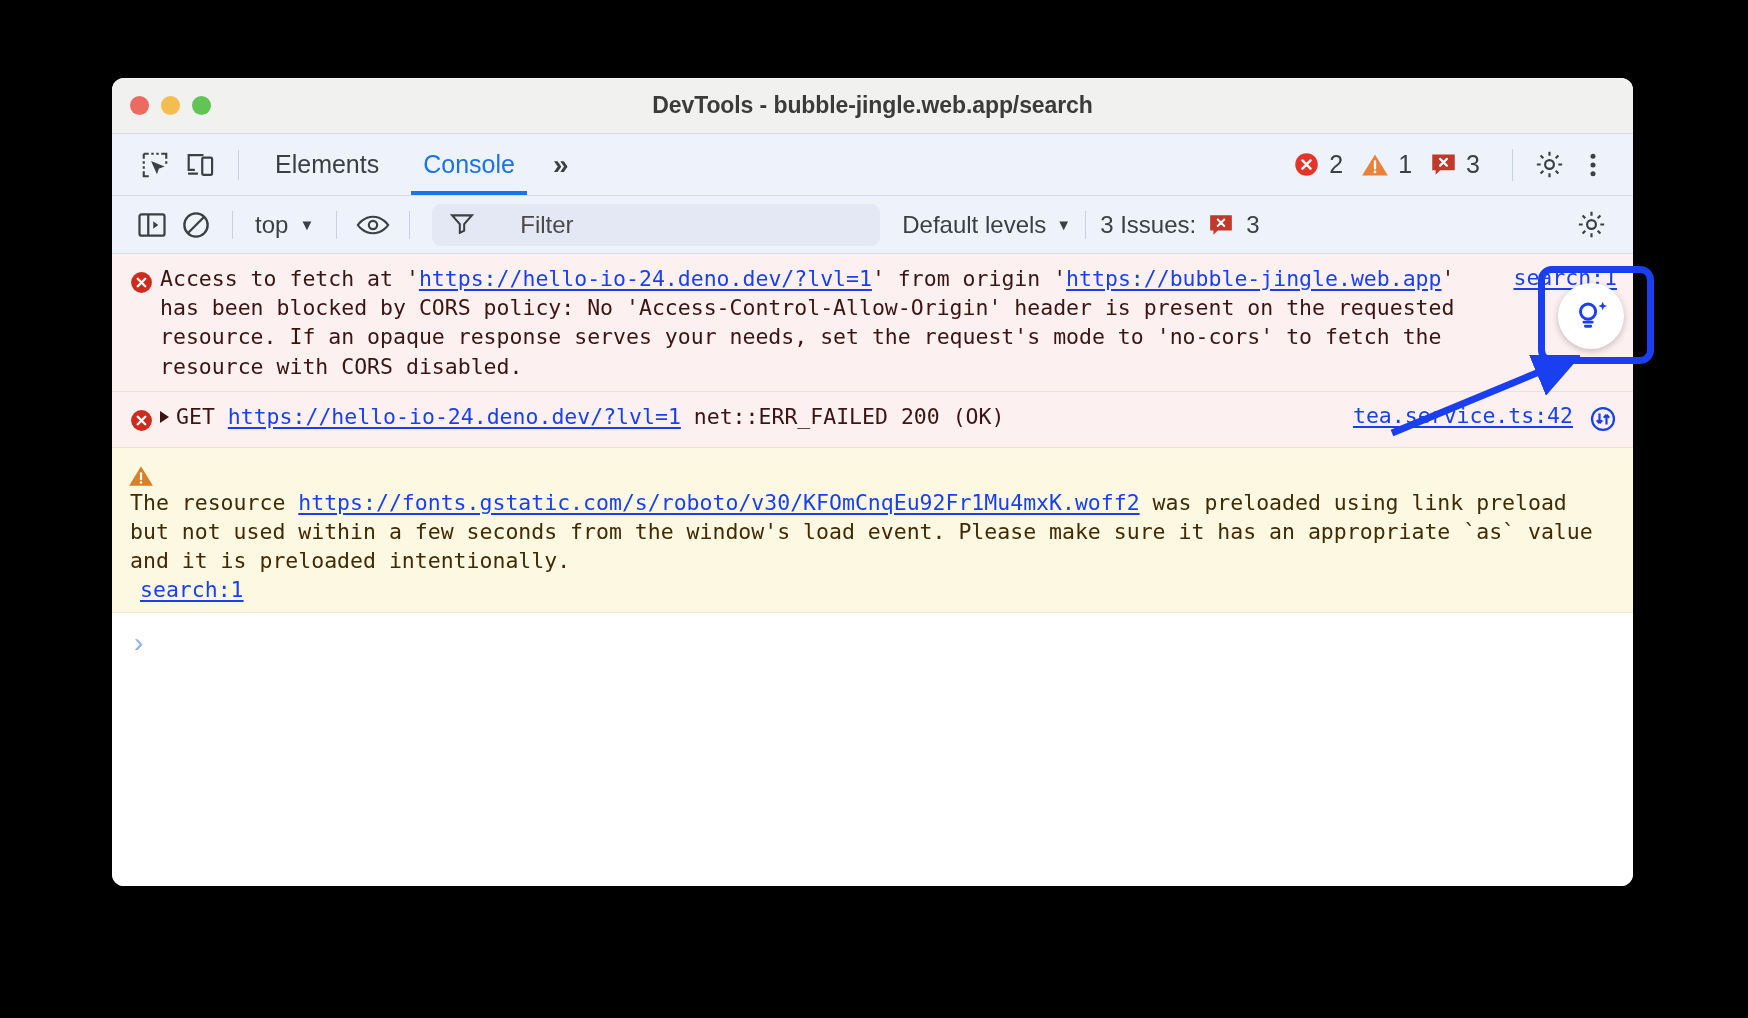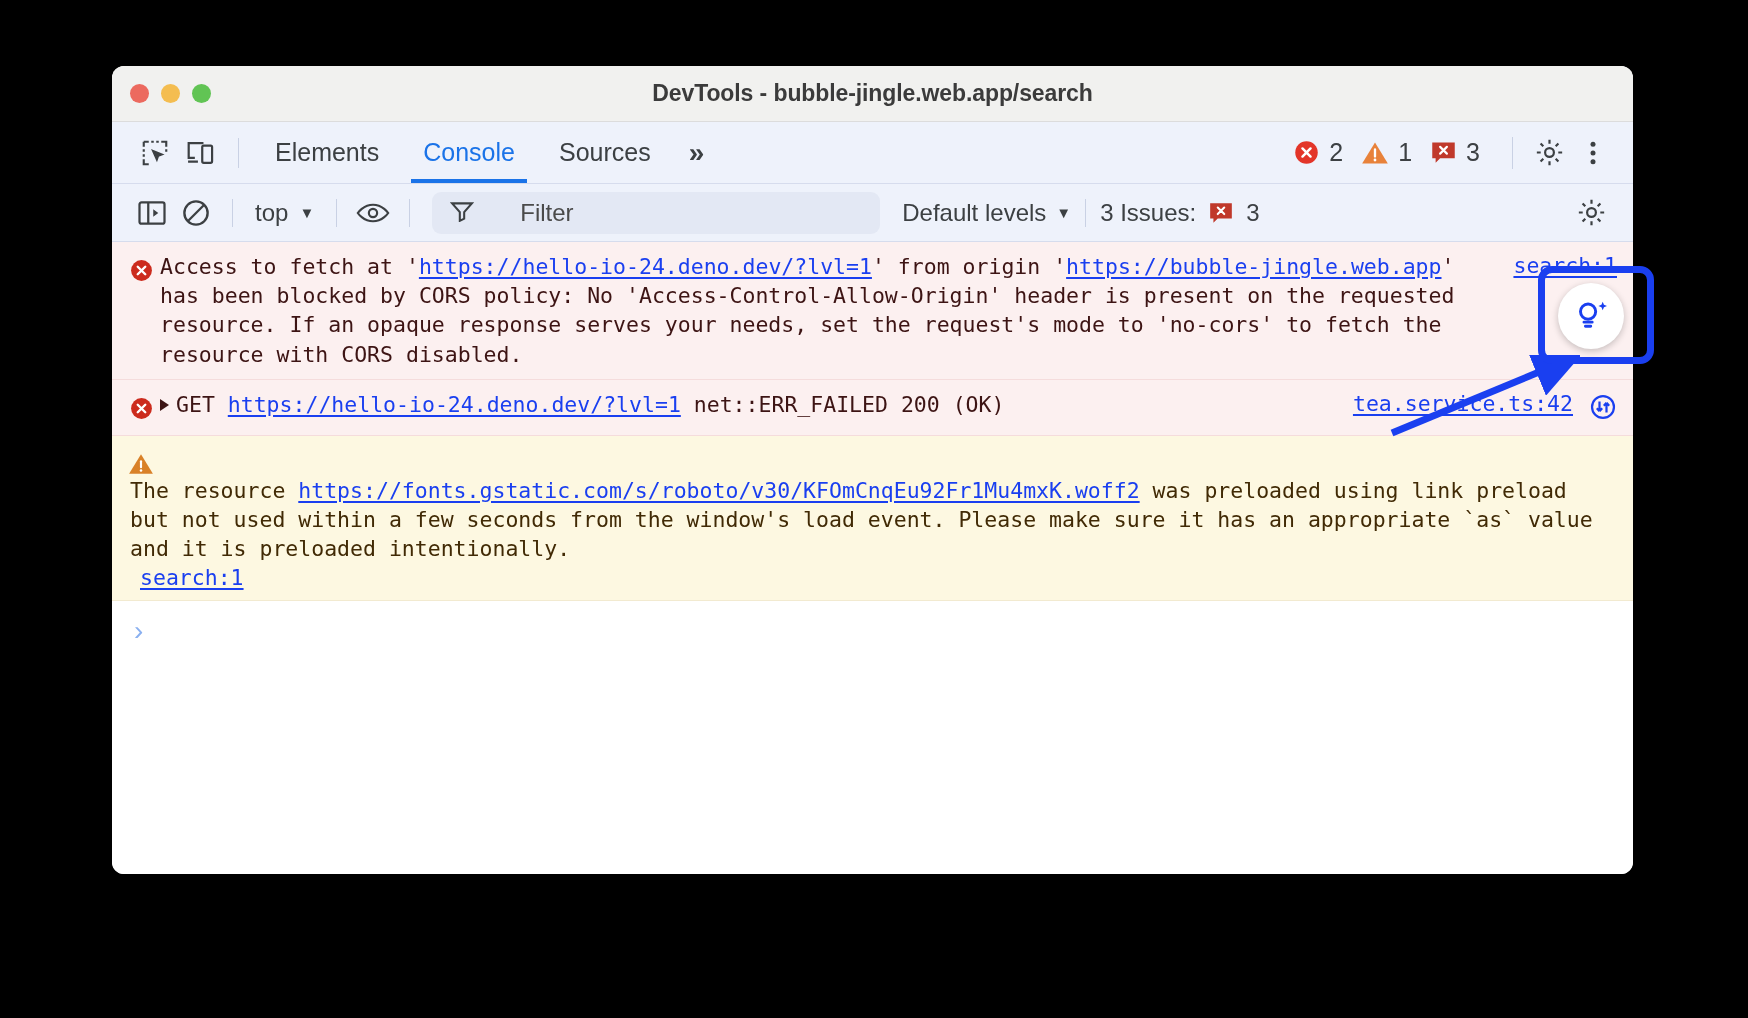--- a/index.html
+++ b/index.html
@@ -5,21 +5,21 @@
   * { box-sizing: border-box; margin: 0; padding: 0; }
   html, body {
     width: 1748px; height: 1018px;
     background: #000;
     font-family: "Liberation Sans", sans-serif;
     overflow: hidden;
   }
 
   .window {
     position: absolute;
-    left: 112px; top: 66px;
+    left: 112px; top: 78px;
     width: 1521px; height: 808px;
     background: #ffffff;
     border-radius: 12px;
     overflow: hidden;
     box-shadow: 0 6px 30px rgba(0,0,0,0.35);
   }
 
   
   .titlebar {
     position: relative;
@@ -276,23 +276,20 @@
     </div>
     <div class="tb-sep"></div>
 
     <div class="tabs">
       <div class="tab">
           <span>Elements</span>
         </div>
       <div class="tab active">
           <span>Console</span>
         </div>
-      <div class="tab">
-          <span>Sources</span>
-        </div>
       <div class="tab-more">»</div>
     </div>
 
     <div class="tab-right">
       <div class="counter">
         <svg width="27" height="27" viewBox="0 0 24 24">
           <circle cx="12" cy="12" r="10" fill="#e33529"></circle>
           <path d="M8.4 8.4l7.2 7.2M15.6 8.4l-7.2 7.2" stroke="#fff" stroke-width="2.2" stroke-linecap="round"></path>
         </svg>
         <span class="num">2</span>

